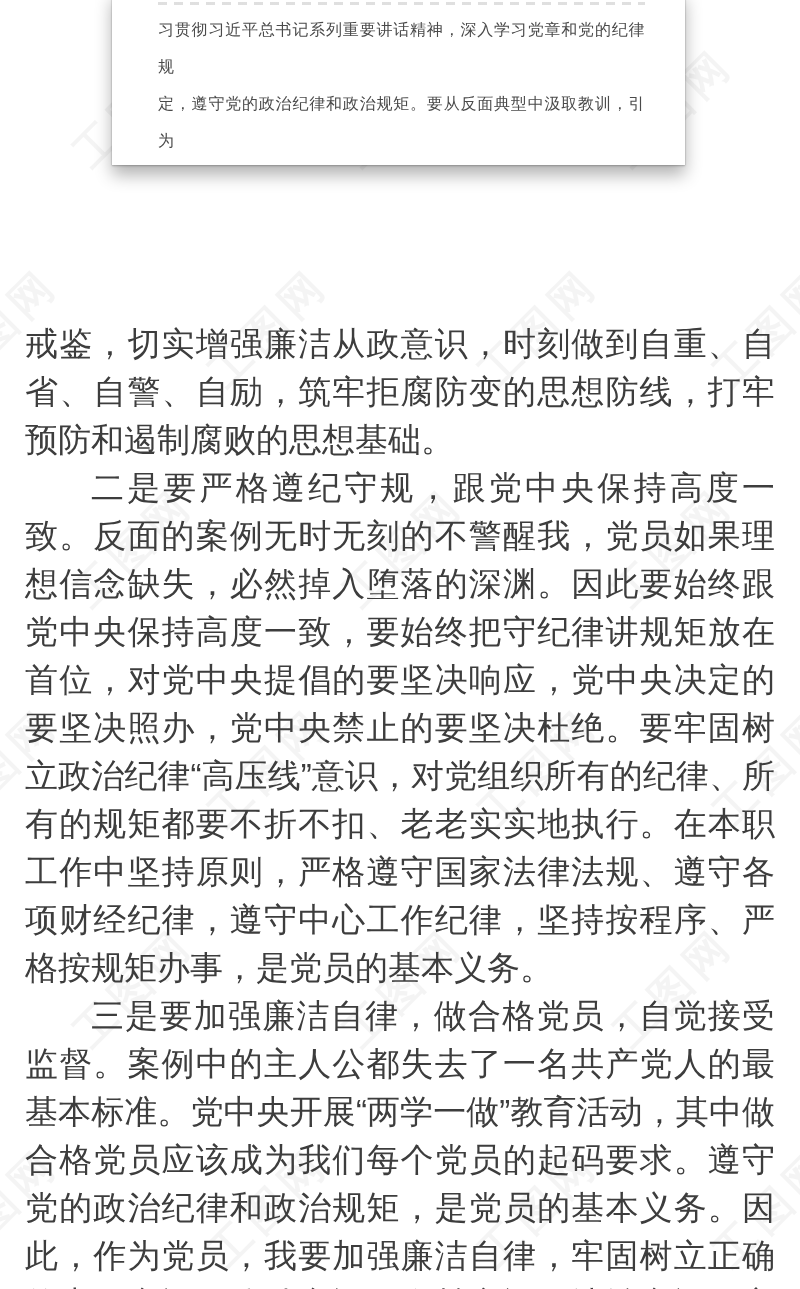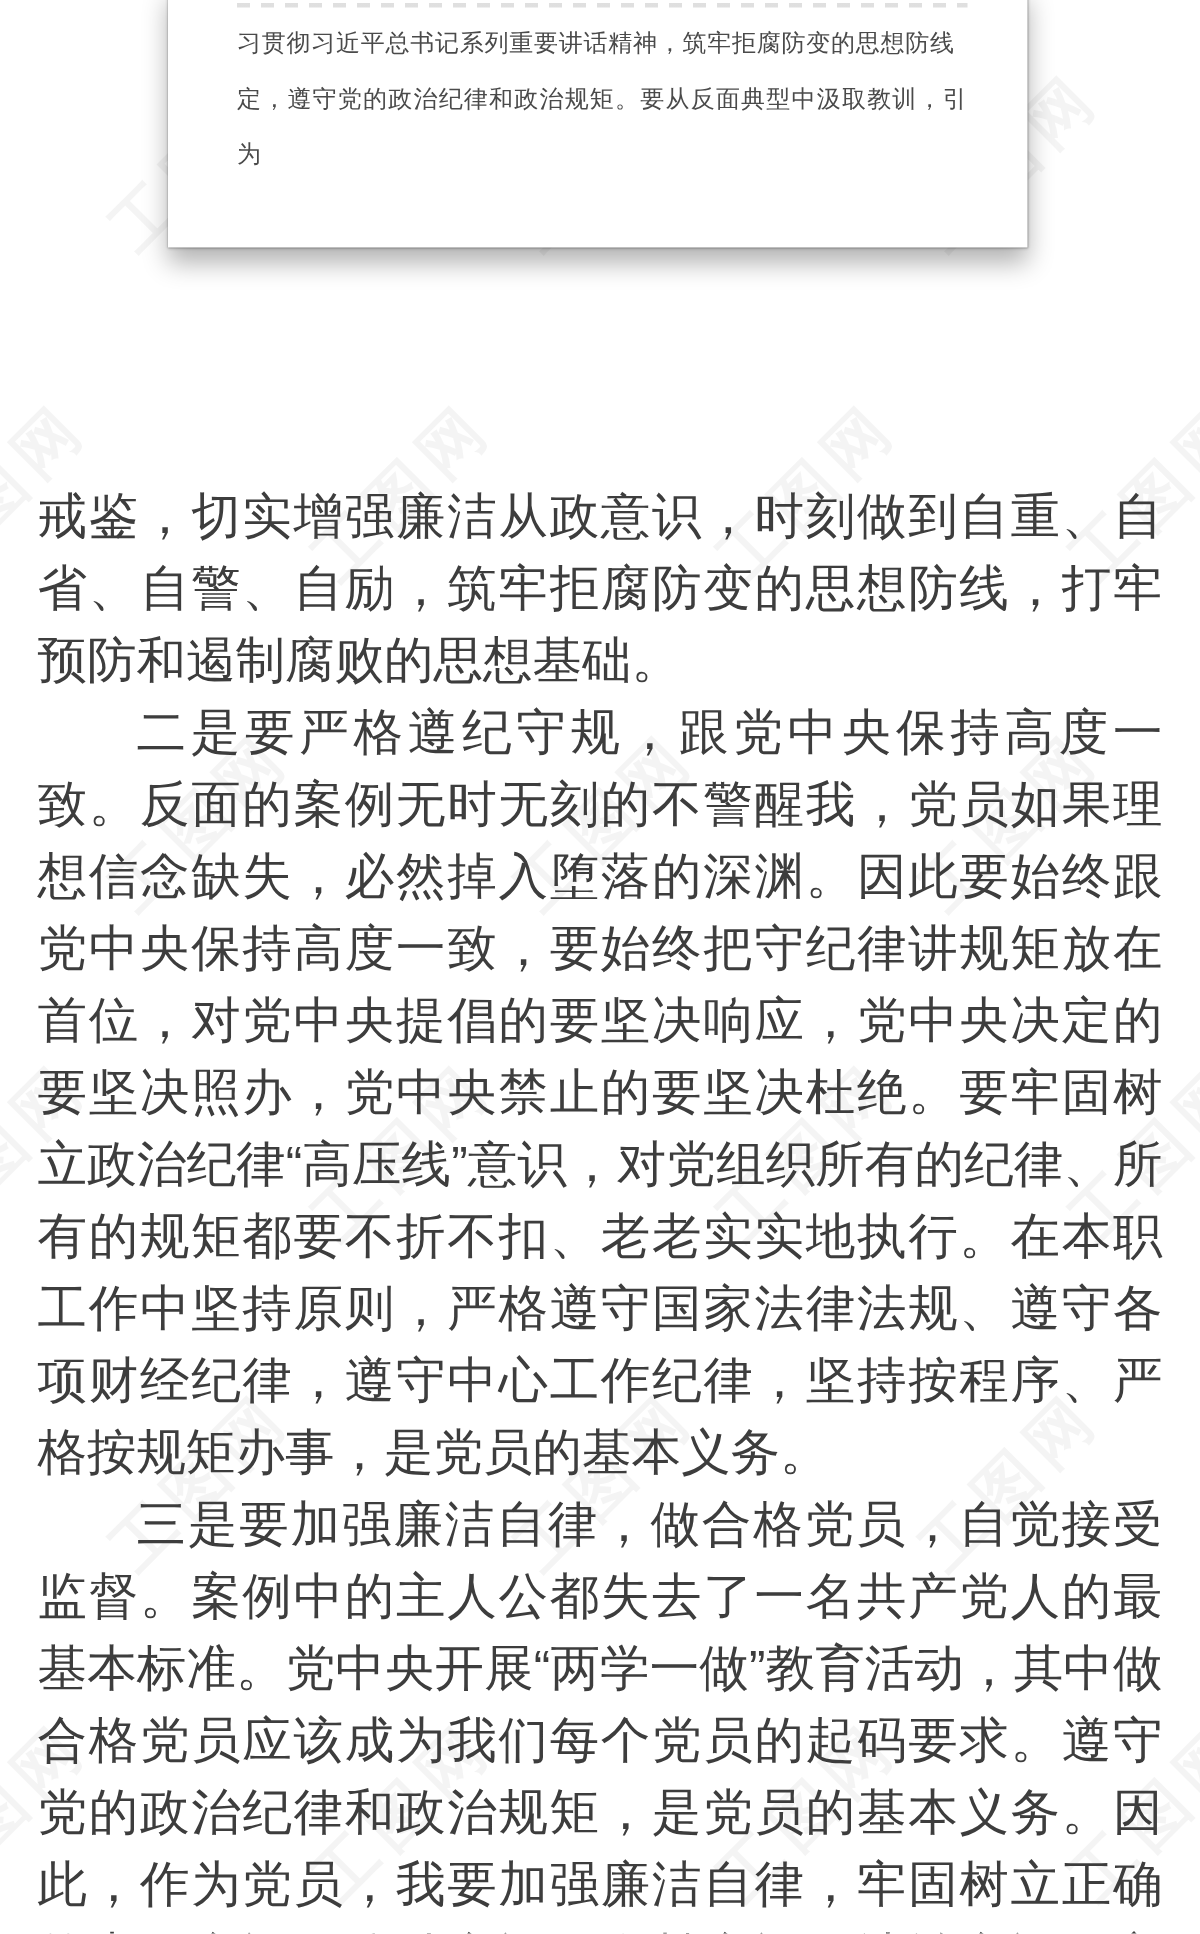--- a/index.html
+++ b/index.html
@@ -121,21 +121,21 @@
   <span class="wm">工图网</span>
   <span class="wm">工图网</span>
   <span class="wm">工图网</span>
   <span class="wm">工图网</span>
   <span class="wm">工图网</span>
 </div>
 
 <div class="preview-card">
   <div class="clipped-remnant"></div>
   <div class="preview-text">
-    <div>习贯彻习近平总书记系列重要讲话精神，筑牢拒腐防变的思想防线</div>
+    <div>习贯彻习近平总书记系列重要讲话精神，深入学习党章和党的纪律规</div>
     <div>定，遵守党的政治纪律和政治规矩。要从反面典型中汲取教训，引为</div>
   </div>
 </div>
 
 <div class="doc-text">
   <p>戒鉴，切实增强廉洁从政意识，时刻做到自重、自省、自警、自励，筑牢拒腐防变的思想防线，打牢预防和遏制腐败的思想基础。</p>
   <p class="indent">二是要严格遵纪守规，跟党中央保持高度一致。反面的案例无时无刻的不警醒我，党员如果理想信念缺失，必然掉入堕落的深渊。因此要始终跟党中央保持高度一致，要始终把守纪律讲规矩放在首位，对党中央提倡的要坚决响应，党中央决定的要坚决照办，党中央禁止的要坚决杜绝。要牢固树立政治纪律“高压线”意识，对党组织所有的纪律、所有的规矩都要不折不扣、老老实实地执行。在本职工作中坚持原则，严格遵守国家法律法规、遵守各项财经纪律，遵守中心工作纪律，坚持按程序、严格按规矩办事，是党员的基本义务。</p>
   <p class="indent">三是要加强廉洁自律，做合格党员，自觉接受监督。案例中的主人公都失去了一名共产党人的最基本标准。党中央开展“两学一做”教育活动，其中做合格党员应该成为我们每个党员的起码要求。遵守党的政治纪律和政治规矩，是党员的基本义务。因此，作为党员，我要加强廉洁自律，牢固树立正确的责任意识、公仆意识、奉献意识、法治意识，立足岗位履职尽责，全心全意为群众服务，并自觉接受组织和群众的监督。努力把合格党员的要求体现在服务中心发展上。</p>
 </div>
 

